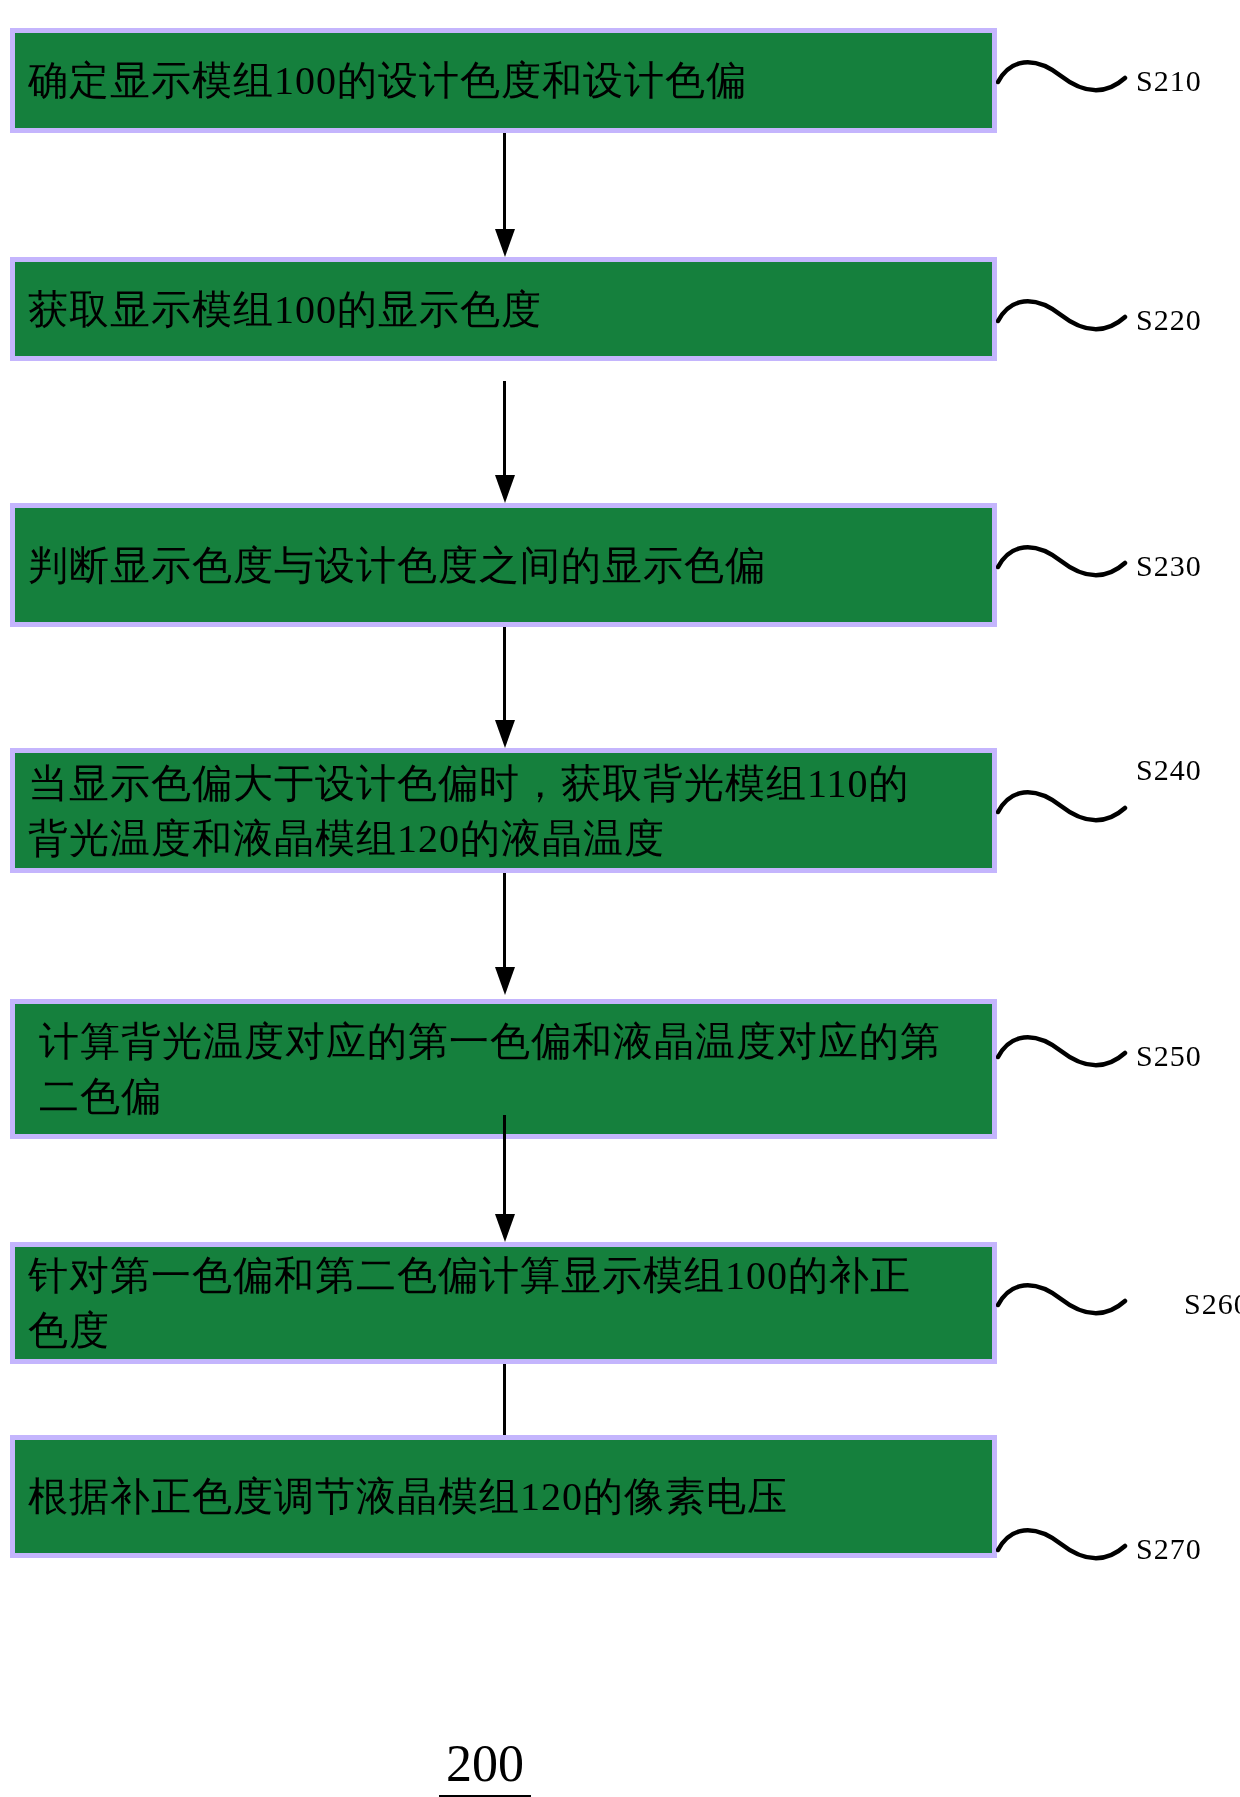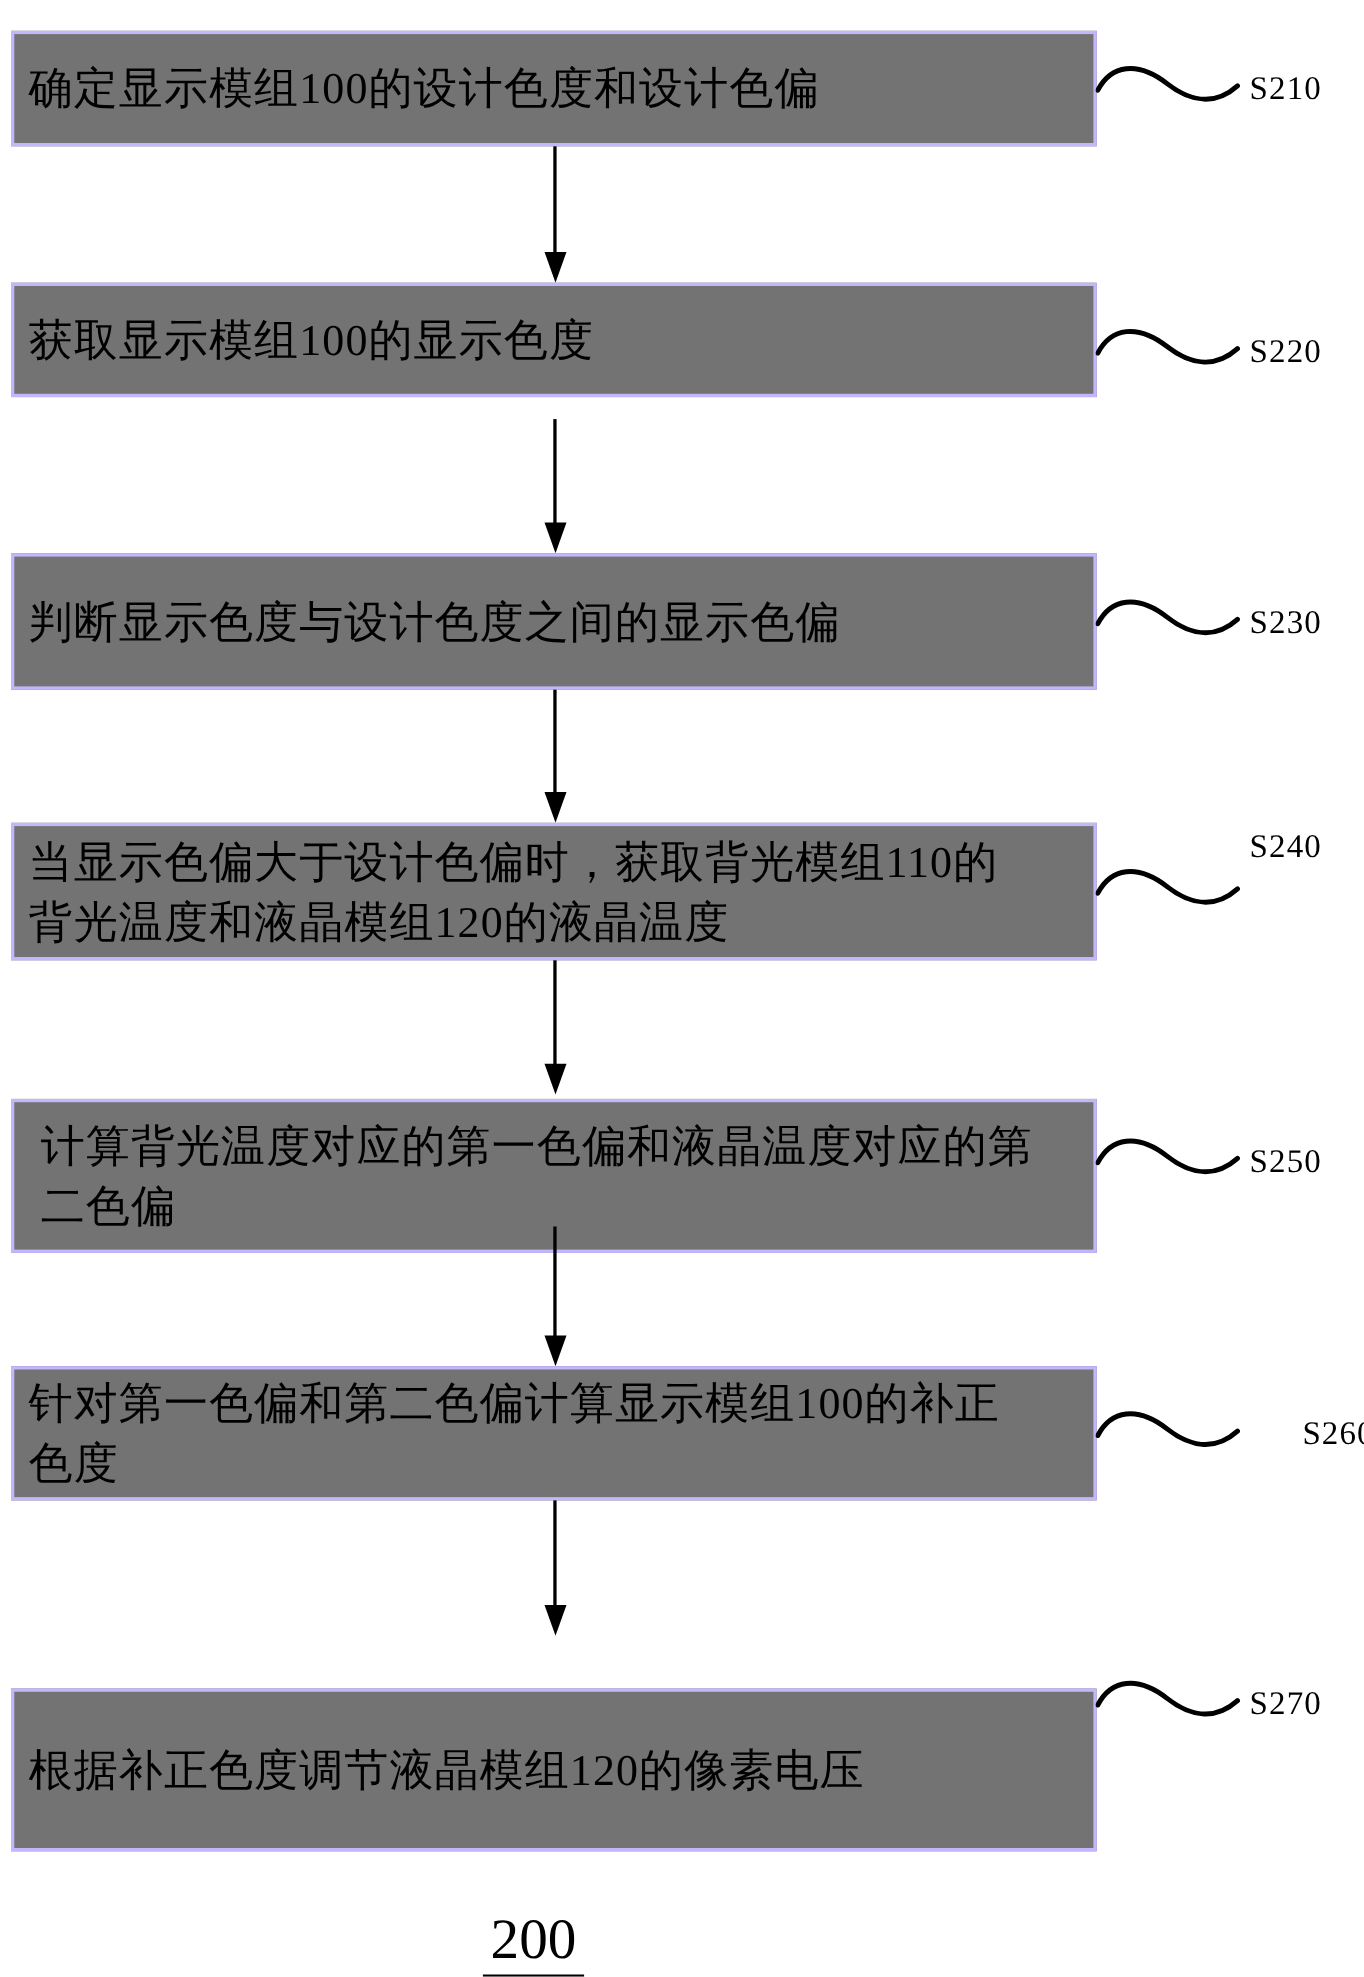--- a/index.html
+++ b/index.html
@@ -10,22 +10,22 @@
     background: #ffffff;
     color: #000000;
     font-family: "Liberation Serif", serif;
     overflow: hidden;
   }
   .box {
     position: absolute;
     left: 10px;
     width: 987px;
     box-sizing: border-box;
-    border: 3px solid #c4b5fd;
-    background: #737373;
+    border: 5px solid #c4b5fd;
+    background: #15803d;
     display: flex;
     align-items: center;
   }
   .box-text {
     font-size: 40px;
     line-height: 55px;
     padding-left: 13px;
     padding-right: 6px;
     white-space: pre-wrap;
     letter-spacing: 1px;
@@ -158,21 +158,21 @@
   <svg class="wave" style="top:1275px;" viewBox="0 0 133 52">
     <path d="M2 30 C 14 7, 38 3, 65 24 C 88 42, 110 43, 129 26" fill="none" stroke="#000" stroke-width="4.5" stroke-linecap="round"></path>
   </svg>
   <div class="slabel" style="top:1282px;margin-left:48px;">S260</div>
 
   <div class="arrow" style="top:1364px; height:123px;">
     <div class="shaft" style="height:97px;"></div>
     <div class="head"></div>
   </div>
 
-  <div class="box" style="top:1535px; height:148px;align-items:center;">
+  <div class="box" style="top:1435px; height:123px;align-items:center;">
     <span class="box-text">根据补正色度调节液晶模组120的像素电压</span>
   </div>
   <svg class="wave" style="top:1520px;" viewBox="0 0 133 52">
     <path d="M2 30 C 14 7, 38 3, 65 24 C 88 42, 110 43, 129 26" fill="none" stroke="#000" stroke-width="4.5" stroke-linecap="round"></path>
   </svg>
   <div class="slabel" style="top:1527px;">S270</div>
 
   <div class="fignum">
     <span class="u">200</span>
   </div>

